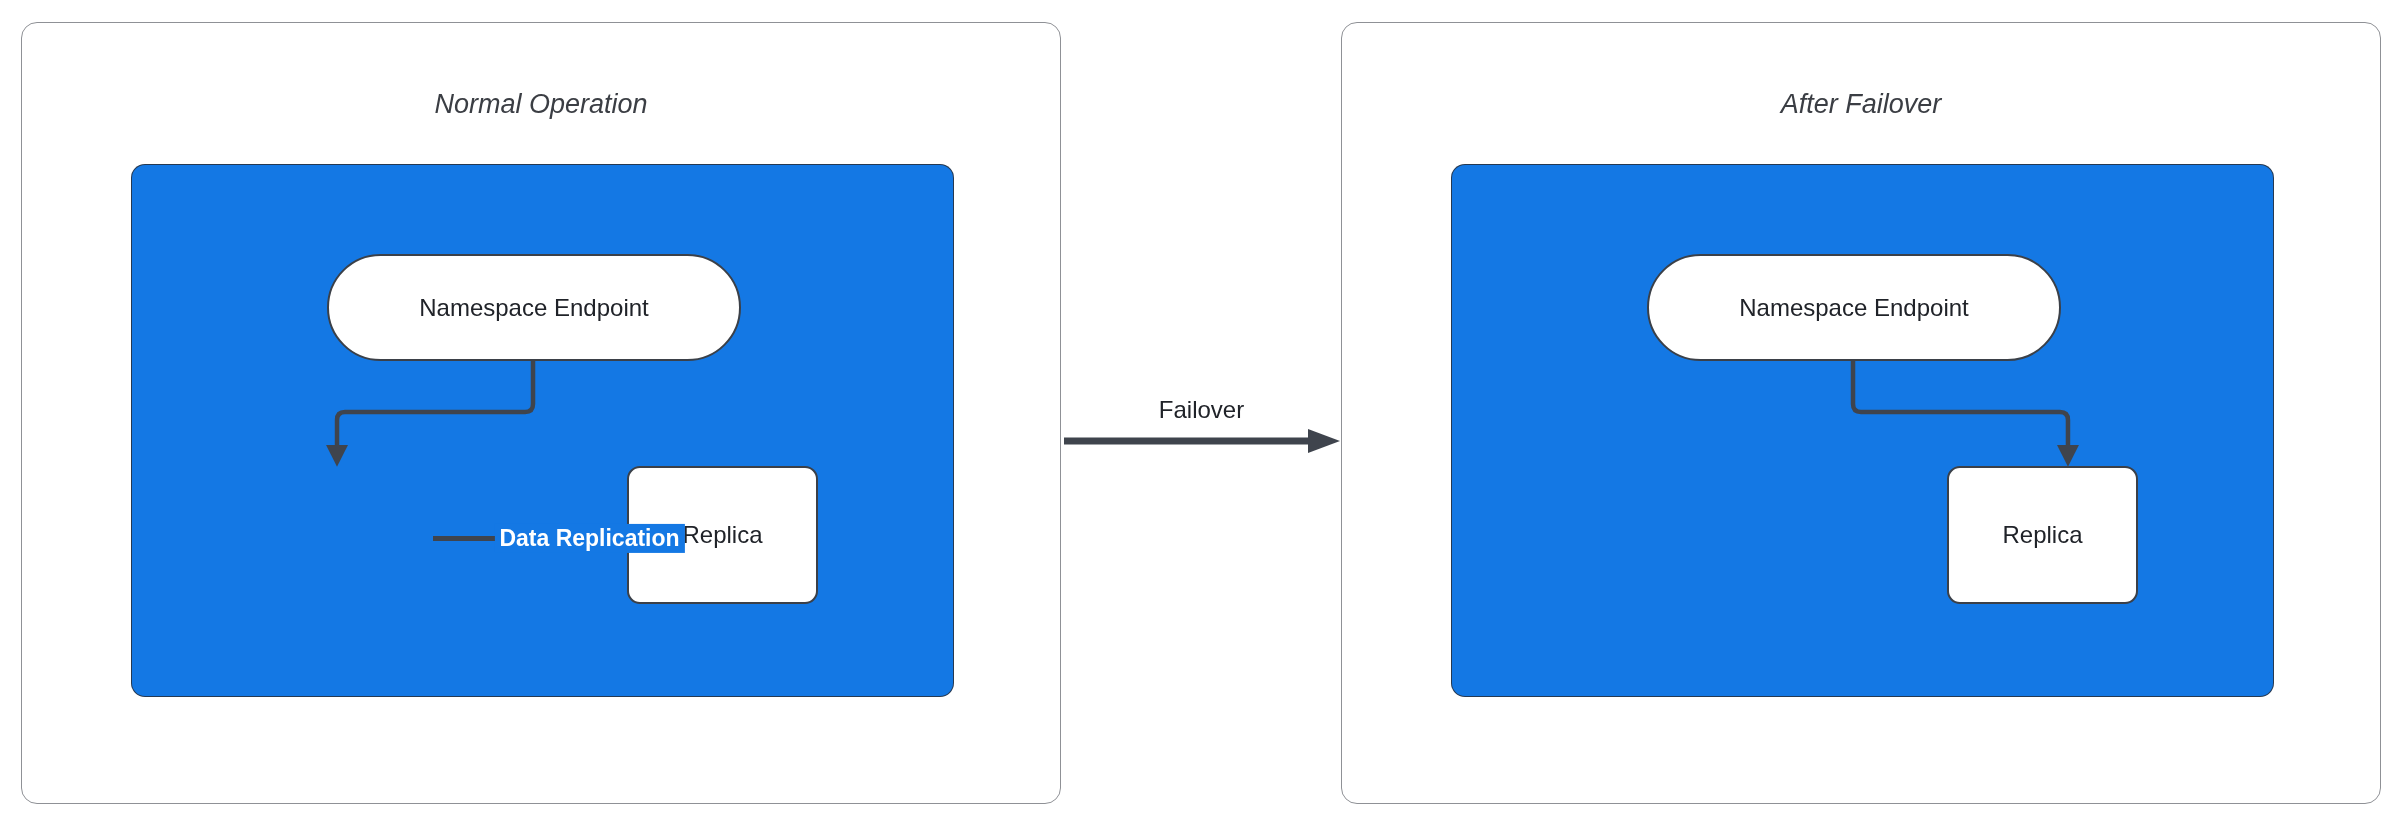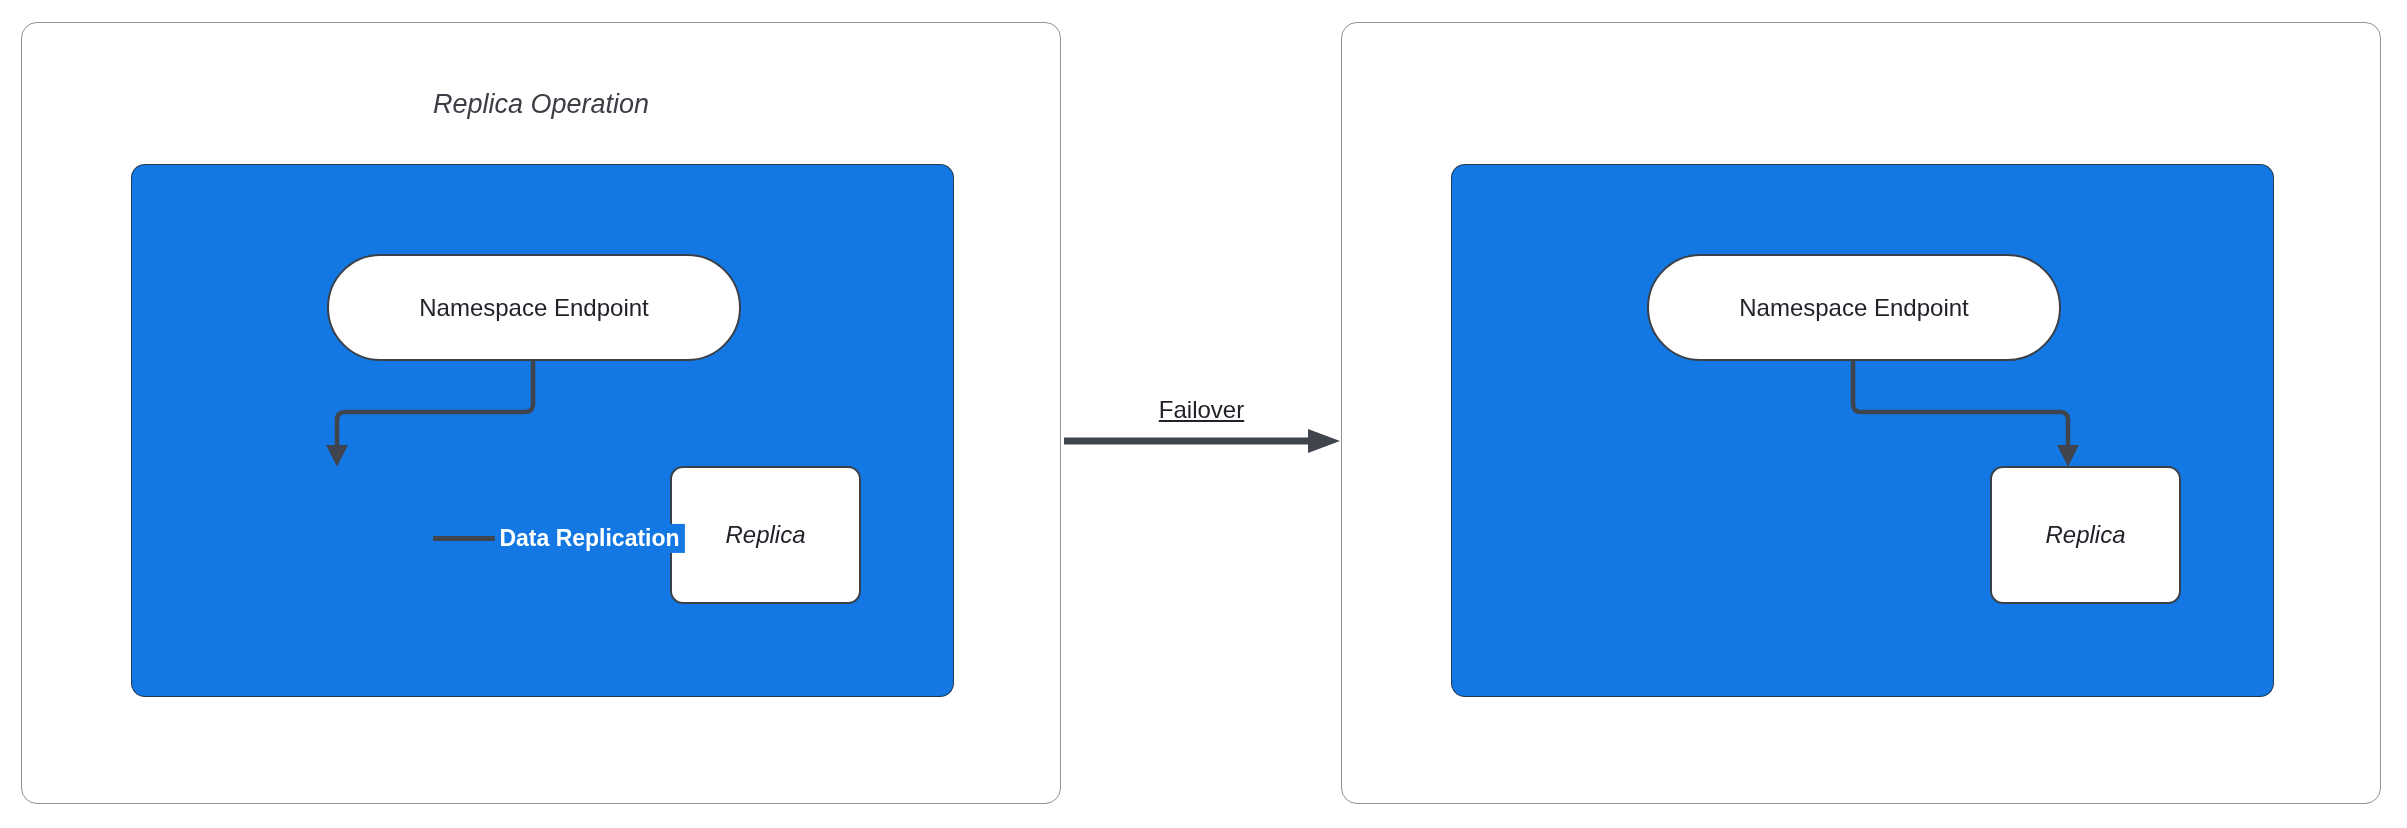--- a/index.html
+++ b/index.html
@@ -83,21 +83,21 @@
   }
 
   .rect {
     top: 443px;
     width: 191px;
     height: 138px;
     border-radius: 13px;
     padding: 0 14px;
   }
   .rect-left  { left: 220px; }
-  .rect-right { left: 648px; font-style: italic; }
+  .rect-right { left: 605px; }
 
   .rect.recovering {
     background: var(--recovering-bg, #e2e3e7);
     color: var(--recovering-text, #59616e);
     font-style: italic;
   }
 
   .edge {
     position: absolute;
     left: 411px;
@@ -128,31 +128,30 @@
     width: 279px;
     height: 62px;
     color: var(--connector, #3f444d);
     text-align: center;
   }
   .transition-label {
     display: block;
     font-size: 24px;
     color: var(--node-text, #202329);
     margin-bottom: 2px;
-    text-decoration: underline;
   }
   .transition svg { display: block; margin: 0 auto; }
 </style>
 </head>
 <body>
 
 <div class="canvas">
 
   <section class="panel panel-left">
-    <h2 class="panel-title">Replica Operation</h2>
+    <h2 class="panel-title">Normal Operation</h2>
 
     <div class="group-box"></div>
 
     <svg class="connector-svg" viewBox="0 0 1040 782">
       <path d="M512,338 L512,382 Q512,390 504,390 L323.5,390 Q315.5,390 315.5,398 L315.5,424" fill="none" stroke="currentColor" stroke-width="4.5"></path>
       <polygon points="304.5,423 326.5,423 315.5,445" fill="currentColor"></polygon>
     </svg>
 
     <div class="node pill">
       <span>Namespace Endpoint</span>
@@ -174,20 +173,21 @@
 
   <div class="transition">
     <span class="transition-label">Failover</span>
     <svg width="279" height="30" viewBox="0 0 279 30">
       <line x1="2" y1="15" x2="246" y2="15" stroke="currentColor" stroke-width="7"></line>
       <polygon points="246,3 278,15 246,27" fill="currentColor"></polygon>
     </svg>
   </div>
 
   <section class="panel panel-right">
+    <h2 class="panel-title">After Failover</h2>
 
     <div class="group-box"></div>
 
     <svg class="connector-svg" viewBox="0 0 1040 782">
       <path d="M512,338 L512,382 Q512,390 520,390 L719.5,390 Q727.5,390 727.5,398 L727.5,424" fill="none" stroke="currentColor" stroke-width="4.5"></path>
       <polygon points="716.5,423 738.5,423 727.5,445" fill="currentColor"></polygon>
     </svg>
 
     <div class="node pill">
       <span>Namespace Endpoint</span>

